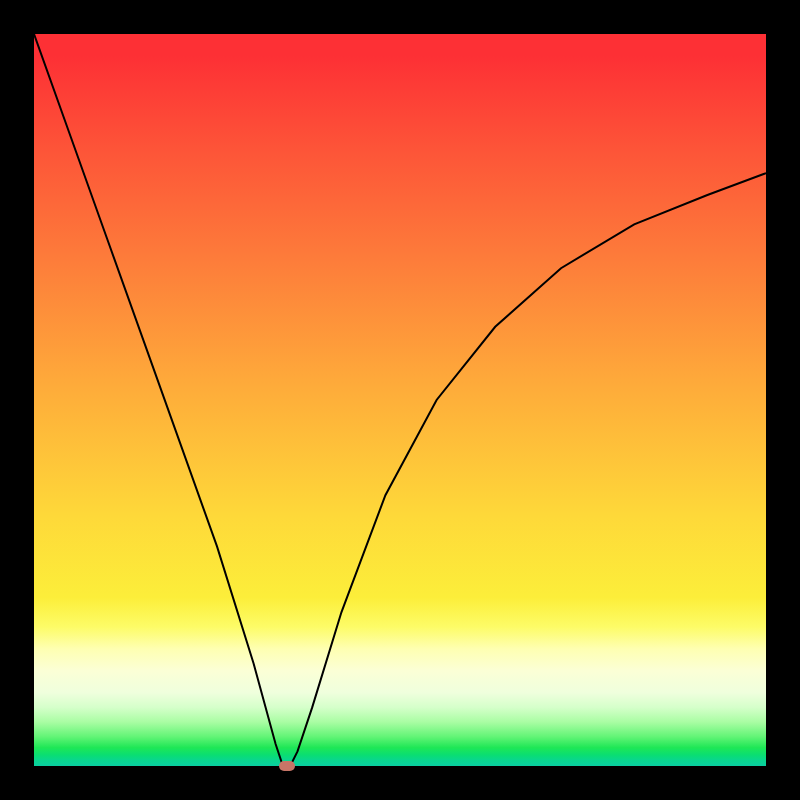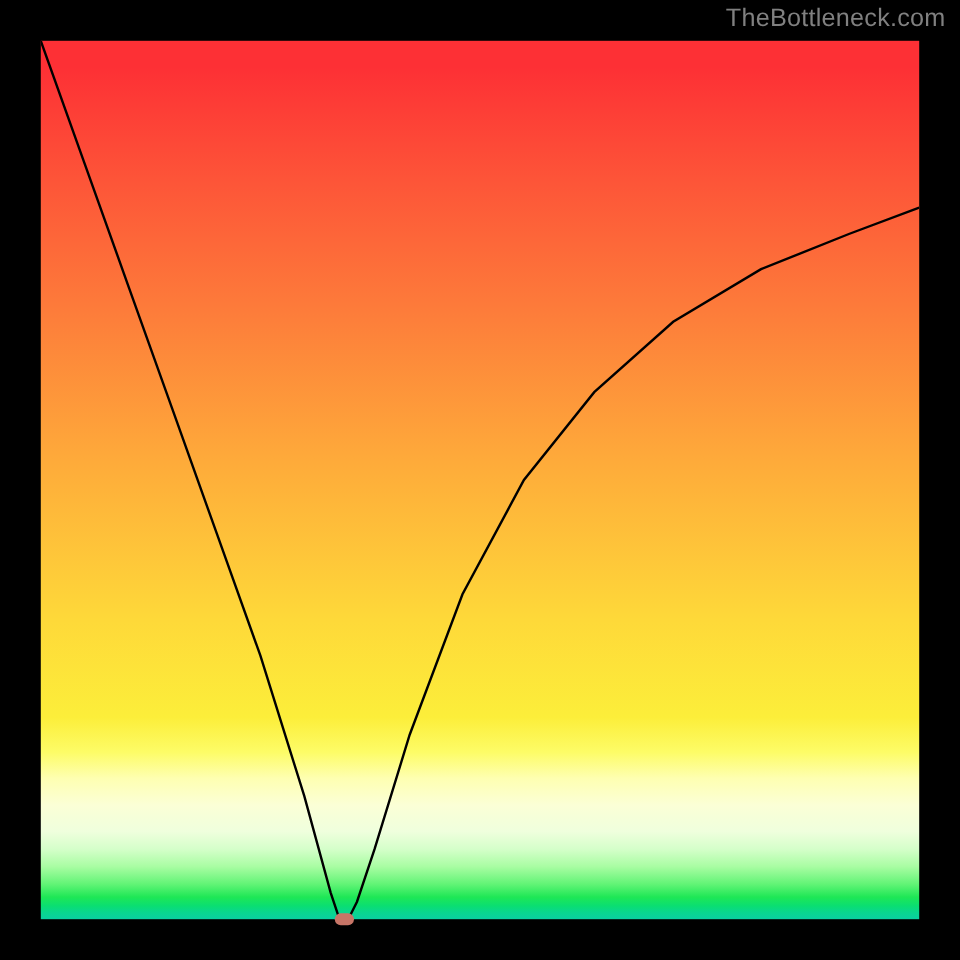--- a/index.html
+++ b/index.html
@@ -72,21 +72,20 @@
     color: #808080;
     font-size: 21px;
     font-weight: 400;
     letter-spacing: 0.2px;
   }
 </style>
 </head>
 <body>
 
 <div class="frame">
-  <div class="watermark">TheBottleneck.com</div>
 
   <div class="plot-area">
     <svg class="curve" viewBox="0 0 732 732" preserveAspectRatio="none">
       <path d="M0.0 0.0 L36.6 102.5 L73.2 205.0 L109.8 307.4 L146.4 409.9 L183.0 512.4 L219.6 629.5 L241.6 710.0 L248.9 732.0 L256.2 732.0 L263.5 717.4 L278.2 673.4 L307.4 578.3 L351.4 461.2 L402.6 366.0 L461.2 292.8 L527.0 234.2 L600.2 190.3 L673.4 161.0 L732.0 139.1"></path>
     </svg>
     <div class="minimum-marker" style="left: 252.54px; top: 732px;"></div>
   </div>
 </div>
 
 </body></html>

